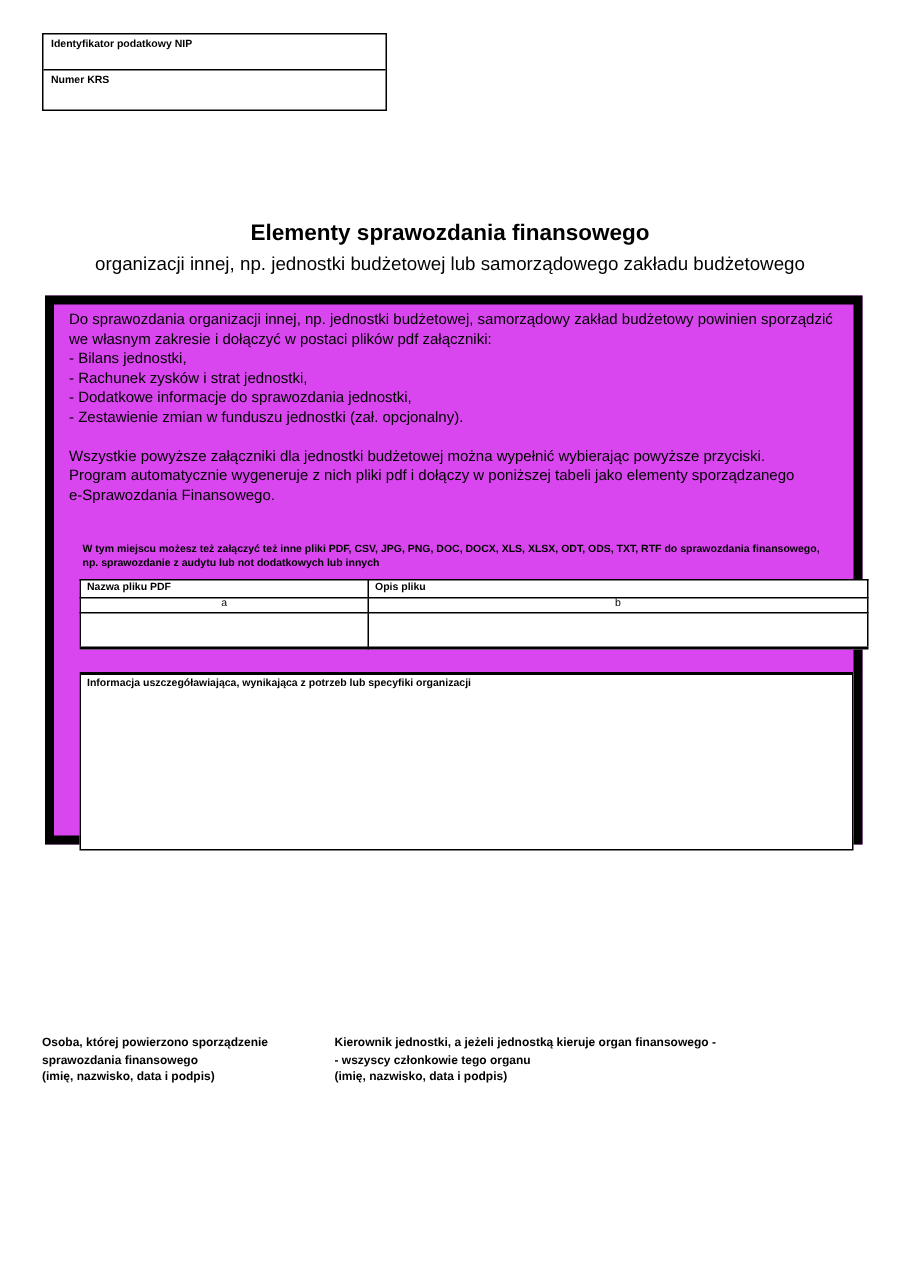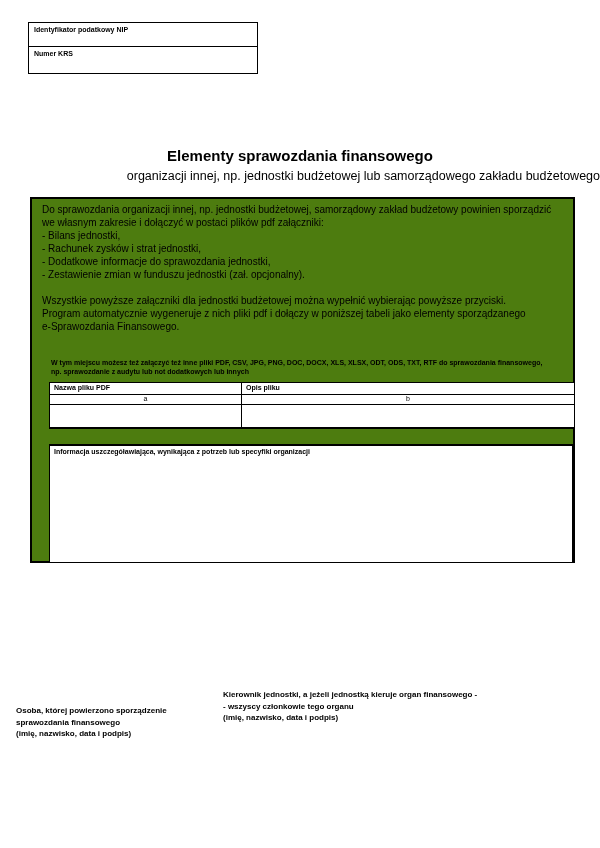--- a/index.html
+++ b/index.html
@@ -8,42 +8,42 @@
     font-family:"Liberation Sans", sans-serif; color:#000; overflow:hidden;
   }
 
   
   .idbox { position:absolute; left:28px; top:22px; width:230px; border:1px solid #000; background:#fff; box-sizing:border-box; }
   .idbox .field { box-sizing:border-box; height:23px; padding:3px 0 0 5px; font-size:7px; font-weight:bold; }
   .idbox .field.krs { border-top:1px solid #000; height:27px; }
 
   
   .title { position:absolute; top:147px; left:0; width:100%; text-align:center; font-size:15px; font-weight:bold; }
-  .subtitle { position:absolute; top:169px; left:0; width:100%; text-align:right; font-size:12.5px; }
+  .subtitle { position:absolute; top:169px; left:0; width:100%; text-align:center; font-size:12.5px; }
 
   
   .main-box { position:absolute; left:30px; top:197px; width:545px; height:366px; box-sizing:border-box;
-              background:#4d7c0f; border:2px solid #000000; }
+              background:#d946ef; border:6px solid #000000; }
   .intro { position:absolute; left:10px; top:4px; width:530px; font-size:10px; line-height:13px; white-space:pre-line; }
   .note { position:absolute; left:19px; top:159px; width:525px; font-size:7px; font-weight:bold; line-height:9px; white-space:pre-line; }
 
   .att-table { position:absolute; left:17px; top:183px; width:526px; border-collapse:collapse; background:#fff;
                border:1px solid #000; border-bottom:2px solid #000; table-layout:fixed; }
   .att-table td { border:1px solid #000; font-size:7px; padding:0 0 0 4px; vertical-align:top; background:#fff; box-sizing:border-box; }
   .att-table tr.hdr-row td { height:12px; font-weight:bold; padding-top:1px; }
   .att-table tr.key-row td { height:10px; text-align:center; padding:0; }
   .att-table tr.data-row td { height:23px; }
 
   .info-box { position:absolute; left:17px; top:245px; right:0; height:116px; background:#fff;
               border:1px solid #000; border-top:2px solid #000; box-sizing:content-box; }
   .info-label { font-size:7px; font-weight:bold; padding:2px 0 0 4px; }
 
   
   .sig { position:absolute; top:689px; font-size:8px; font-weight:bold; line-height:11.5px; white-space:pre-line; }
-  .sig.left { left:16px; width:190px;margin-top:16px; }
+  .sig.left { left:28px; width:190px; }
   .sig.right { left:223px; width:330px; }
 </style>
 </head>
 <body>
 
 <div class="page">
 
   <div class="idbox">
     <div class="field nip">
       <span>Identyfikator podatkowy NIP</span>

